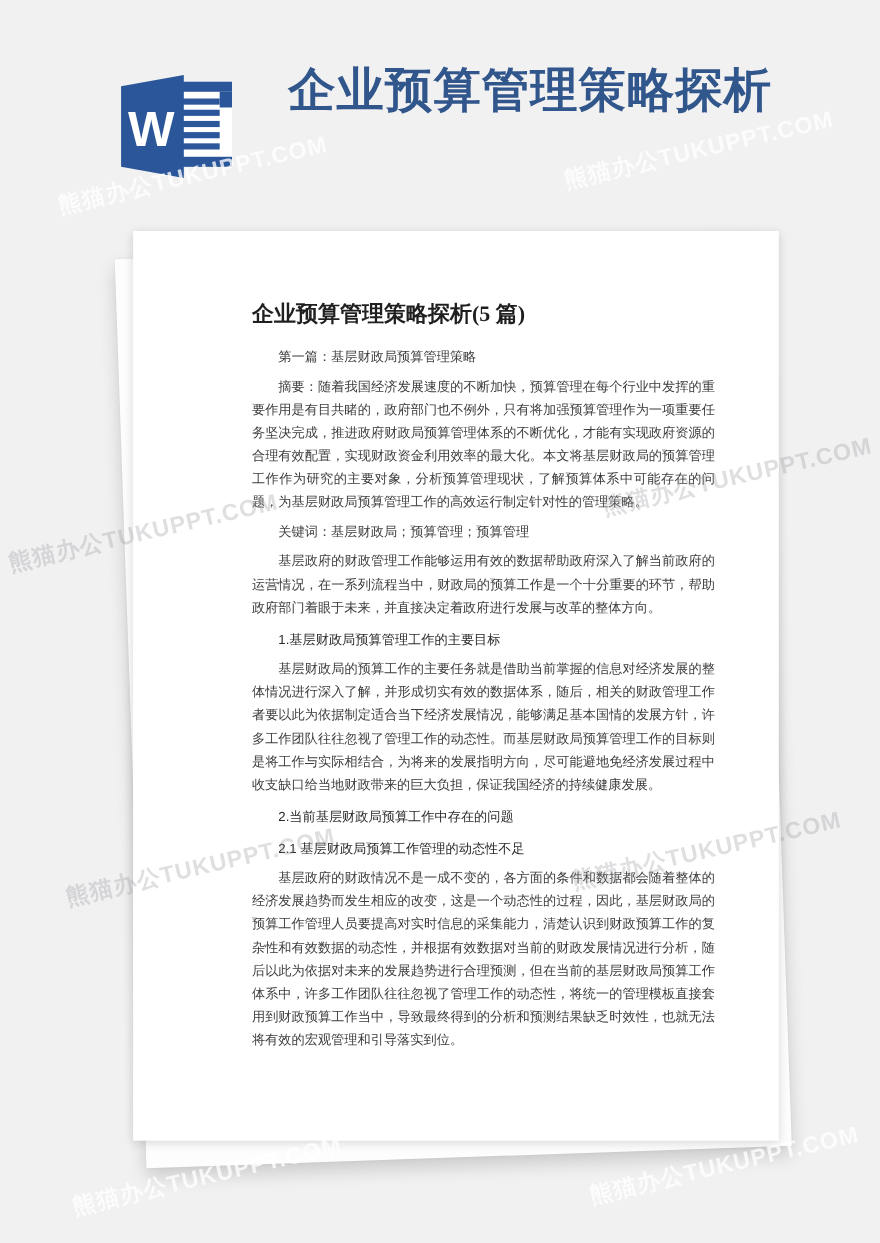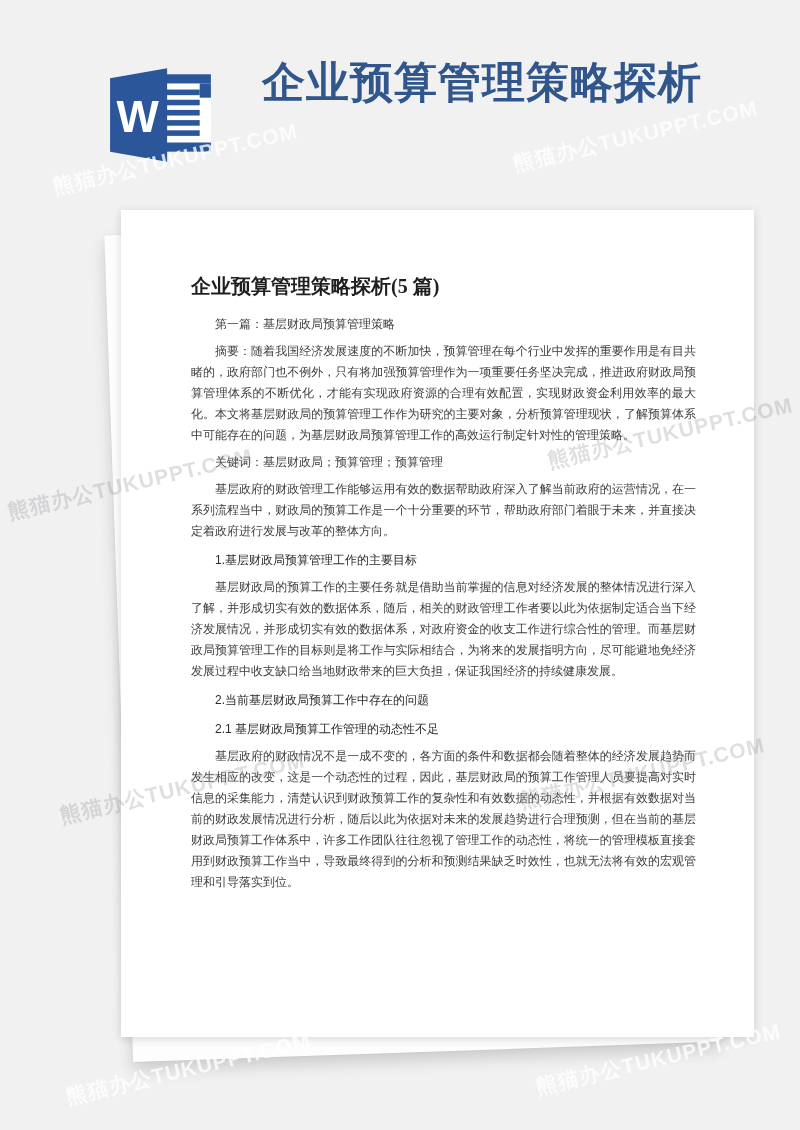--- a/index.html
+++ b/index.html
@@ -26,24 +26,24 @@
   }
 
   
   .back-page {
     position:absolute; left:121px; top:210px; width:587px; height:827px;
     background:#fdfdfe;
     transform: rotate(-2deg) translate(-3px, 15px);
     box-shadow: 0 8px 16px rgba(0,0,0,0.16), 0 0 3px rgba(0,0,0,0.06);
   }
   .doc-page {
-    position:absolute; left:121px; top:210px; width:633px; height:827px;
+    position:absolute; left:121px; top:210px; width:587px; height:827px;
     background:#ffffff;
     box-shadow: 0 2px 9px rgba(0,0,0,0.15);
-    padding:62px 58px 0 70px;
+    padding:62px 58px 0 108px;
     box-sizing:border-box;
   }
 
   
   .blk-title {
     font-family:"Liberation Serif", serif;
     font-weight:bold;
     font-size:20px; line-height:28px;
     color:#1f1f1f;
     margin:0 0 14px 0;
@@ -88,21 +88,21 @@
   <div class="back-page"></div>
 
   <div class="doc-page">
     <div>
         <h1 class="blk-title">企业预算管理策略探析(5 篇)</h1>
         <p class="blk-body">第一篇：基层财政局预算管理策略</p>
         <p class="blk-body">摘要：随着我国经济发展速度的不断加快，预算管理在每个行业中发挥的重要作用是有目共睹的，政府部门也不例外，只有将加强预算管理作为一项重要任务坚决完成，推进政府财政局预算管理体系的不断优化，才能有实现政府资源的合理有效配置，实现财政资金利用效率的最大化。本文将基层财政局的预算管理工作作为研究的主要对象，分析预算管理现状，了解预算体系中可能存在的问题，为基层财政局预算管理工作的高效运行制定针对性的管理策略。</p>
         <p class="blk-body">关键词：基层财政局；预算管理；预算管理</p>
         <p class="blk-body">基层政府的财政管理工作能够运用有效的数据帮助政府深入了解当前政府的运营情况，在一系列流程当中，财政局的预算工作是一个十分重要的环节，帮助政府部门着眼于未来，并直接决定着政府进行发展与改革的整体方向。</p>
         <h3 class="blk-heading">1.基层财政局预算管理工作的主要目标</h3>
-        <p class="blk-body">基层财政局的预算工作的主要任务就是借助当前掌握的信息对经济发展的整体情况进行深入了解，并形成切实有效的数据体系，随后，相关的财政管理工作者要以此为依据制定适合当下经济发展情况，并形成切实有效的数据体系，对政府资金的收支工作进行综合性的管理。而基层财政局预算管理工作的目标则是将工作与实际相结合，为将来的发展指明方向，尽可能避地免经济发展过程中收支缺口给当地财政带来的巨大负担，保证我国经济的持续健康发展。</p>
+        <p class="blk-body">基层财政局的预算工作的主要任务就是借助当前掌握的信息对经济发展的整体情况进行深入了解，并形成切实有效的数据体系，随后，相关的财政管理工作者要以此为依据制定适合当下经济发展情况，能够满足基本国情的发展方针，许多工作团队往往忽视了管理工作的动态性。而基层财政局预算管理工作的目标则是将工作与实际相结合，为将来的发展指明方向，尽可能避地免经济发展过程中收支缺口给当地财政带来的巨大负担，保证我国经济的持续健康发展。</p>
         <h3 class="blk-heading">2.当前基层财政局预算工作中存在的问题</h3>
         <h3 class="blk-heading">2.1 基层财政局预算工作管理的动态性不足</h3>
         <p class="blk-body">基层政府的财政情况不是一成不变的，各方面的条件和数据都会随着整体的经济发展趋势而发生相应的改变，这是一个动态性的过程，因此，基层财政局的预算工作管理人员要提高对实时信息的采集能力，清楚认识到财政预算工作的复杂性和有效数据的动态性，并根据有效数据对当前的财政发展情况进行分析，随后以此为依据对未来的发展趋势进行合理预测，但在当前的基层财政局预算工作体系中，许多工作团队往往忽视了管理工作的动态性，将统一的管理模板直接套用到财政预算工作当中，导致最终得到的分析和预测结果缺乏时效性，也就无法将有效的宏观管理和引导落实到位。</p>
       </div>
   </div>
 
   <div class="word-icon-wrap">
     <svg width="110" height="100" viewBox="0 0 108 96">
 
       <rect x="54" y="9" width="49" height="76" fill="#ffffff"></rect>

